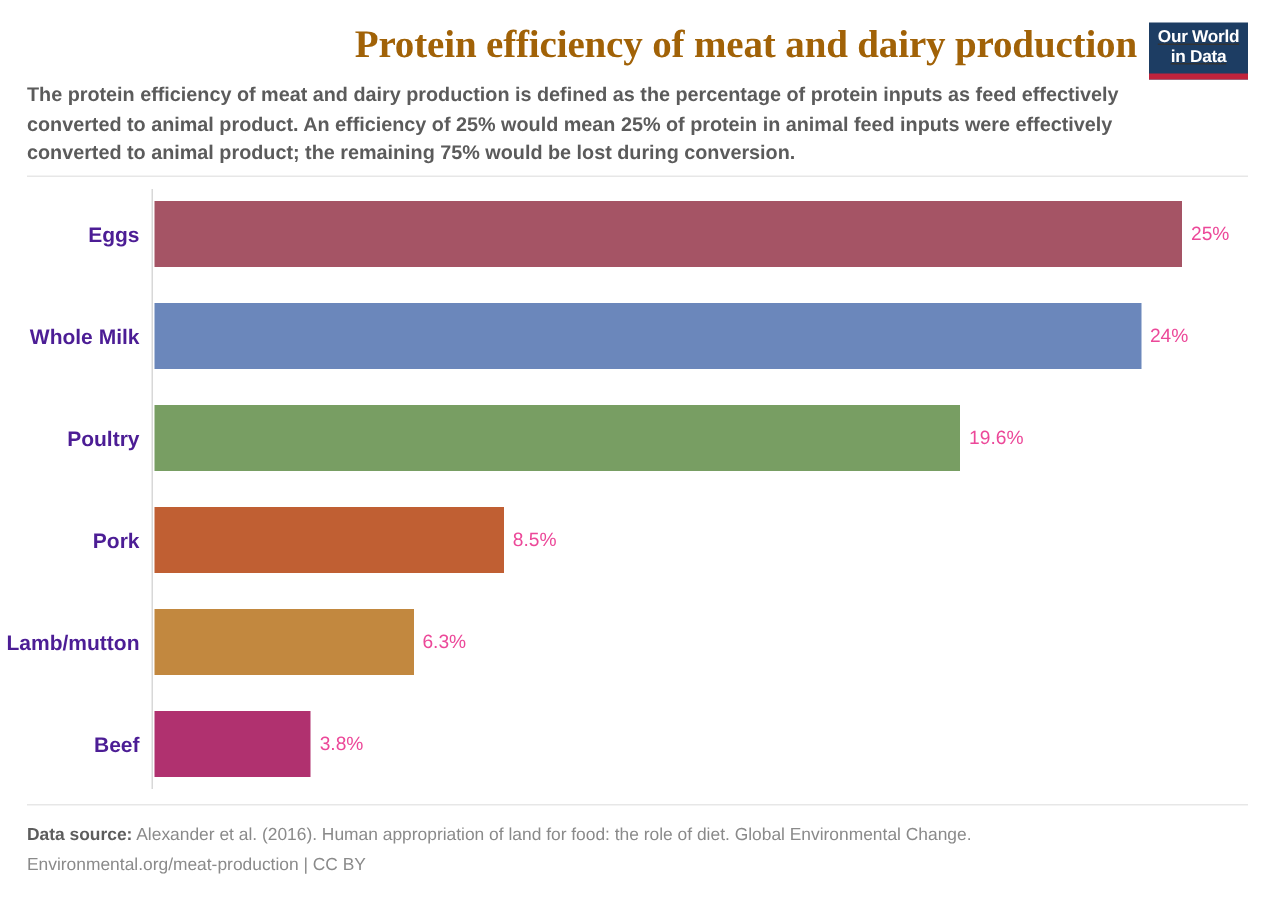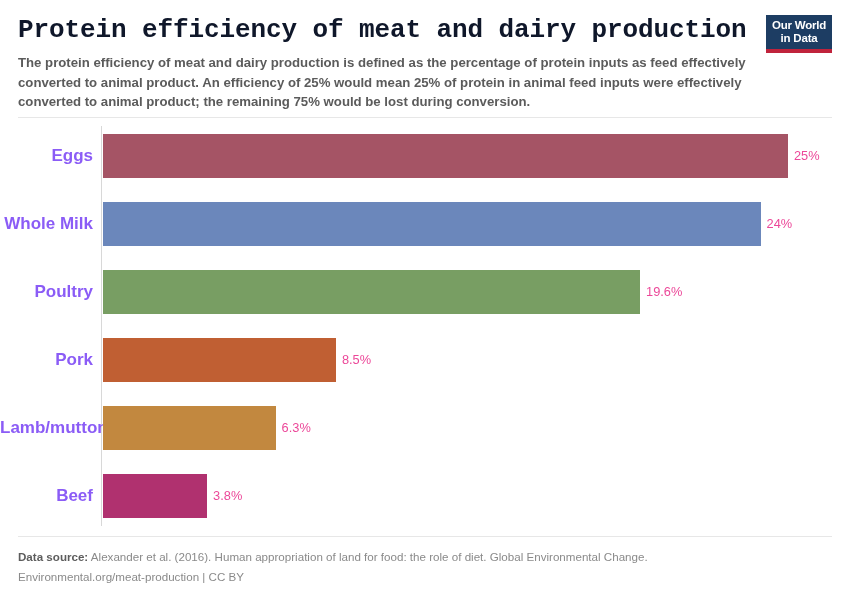--- a/index.html
+++ b/index.html
@@ -18,28 +18,29 @@
 
   
   .header {
     position: absolute;
     left: 0; top: 0;
     width: 850px;
     padding: 14px 18px 0 18px;
     box-sizing: border-box;
   }
   .title {
-    font-family: Liberation Mono, monospace;
+    font-family: Liberation Serif, serif;
     font-size: 26px;
     font-weight: 700;
-    color: #0f172a;
+    color: #a16207;
     letter-spacing: -0.1px;
     line-height: 32px;
     margin: 0;
     max-width: 740px;
+    text-align: right;
   }
   .subtitle {
     font-size: 13.2px;
     line-height: 19.5px;
     color: #5b5b5b;
     margin: 7px 0 0 0;
     max-width: 745px;
     font-weight: 700;
   }
 
@@ -47,20 +48,21 @@
   .logo {
     position: absolute;
     right: 18px;
     top: 15px;
     width: 66px;
     background: #1d3d63;
     border-bottom: 4px solid #c0233c;
     padding: 4px 0 4px 0;
     text-align: center;
     box-sizing: border-box;
+    text-decoration: underline;
   }
   .logo-line {
     display: block;
     color: #ffffff;
     font-family: "Liberation Sans", sans-serif;
     font-size: 11.5px;
     font-weight: 700;
     line-height: 13px;
     letter-spacing: -0.2px;
   }
@@ -100,23 +102,23 @@
     height: 44px;
   }
   .cat-label {
     position: absolute;
     left: 0;
     top: 0;
     width: 93px;
     height: 44px;
     line-height: 44px;
     text-align: right;
-    font-size: 17px;
-    font-weight: 700;
-    color: #8b5cf6;
+    font-size: 14px;
+    font-weight: 700;
+    color: #4c1d95;
     white-space: nowrap;
   }
   .bar {
     position: absolute;
     left: 103px;
     top: 0;
     height: 44px;
   }
   .bar-value {
     position: absolute;

